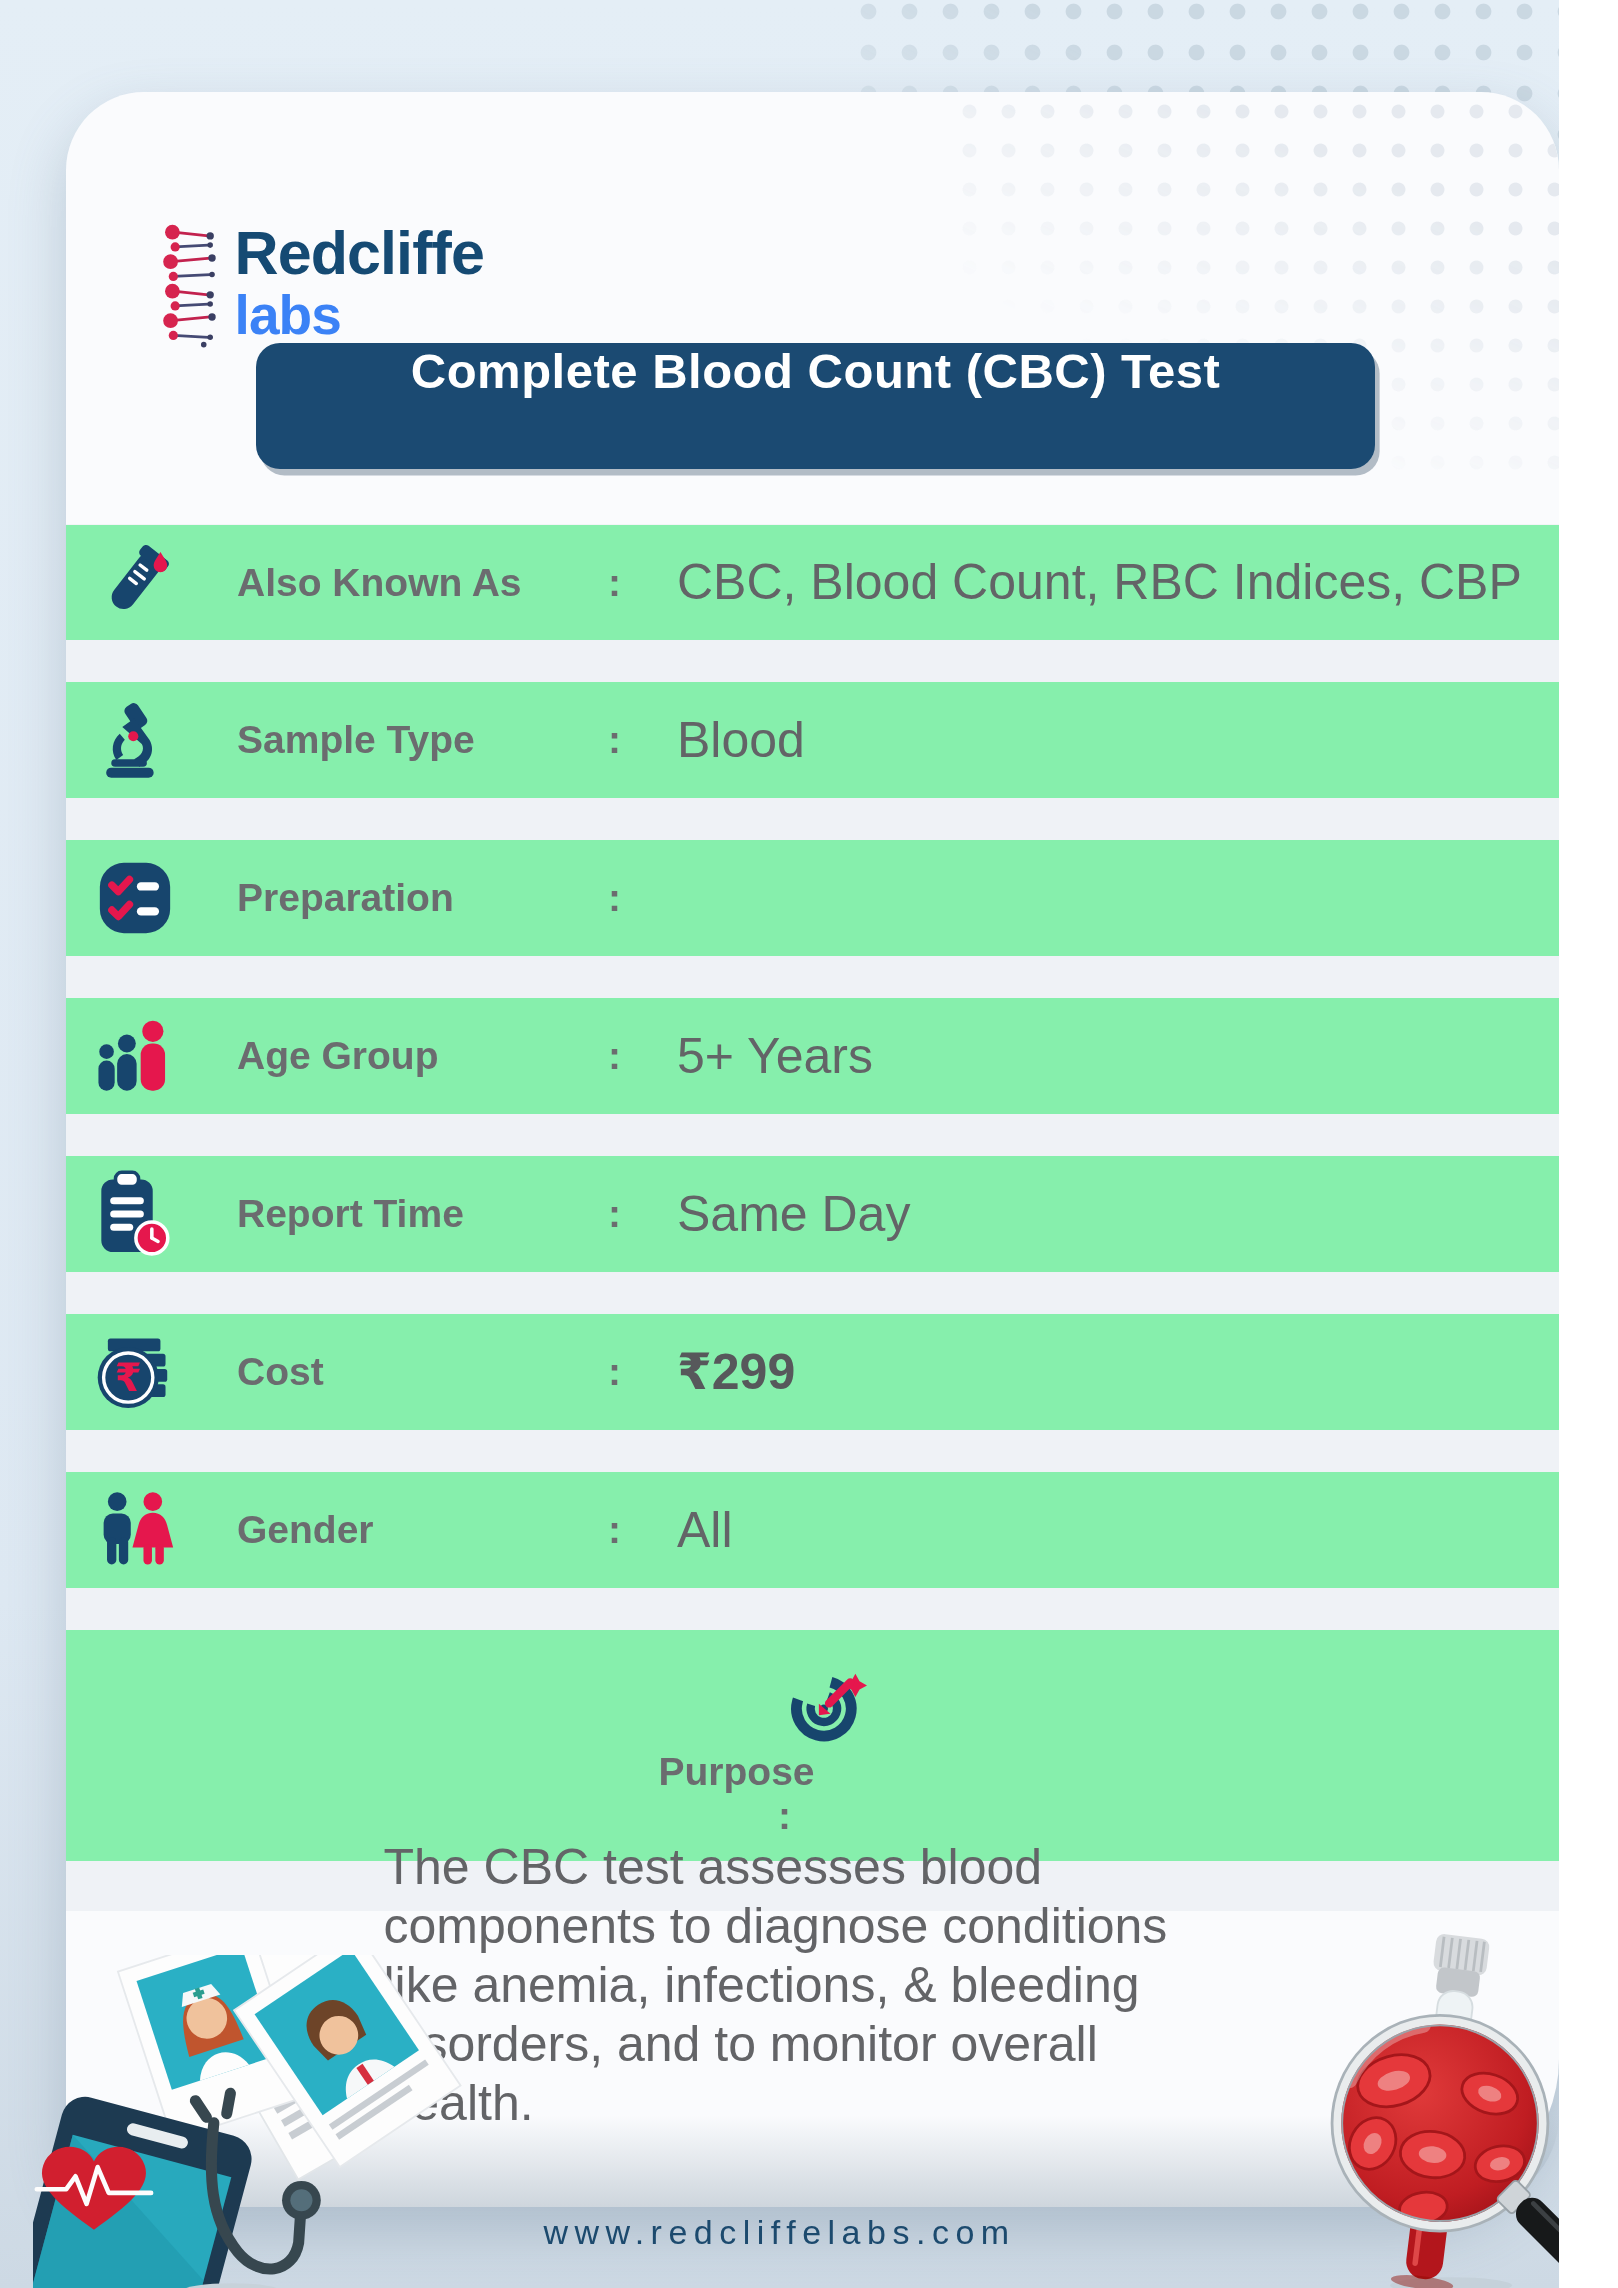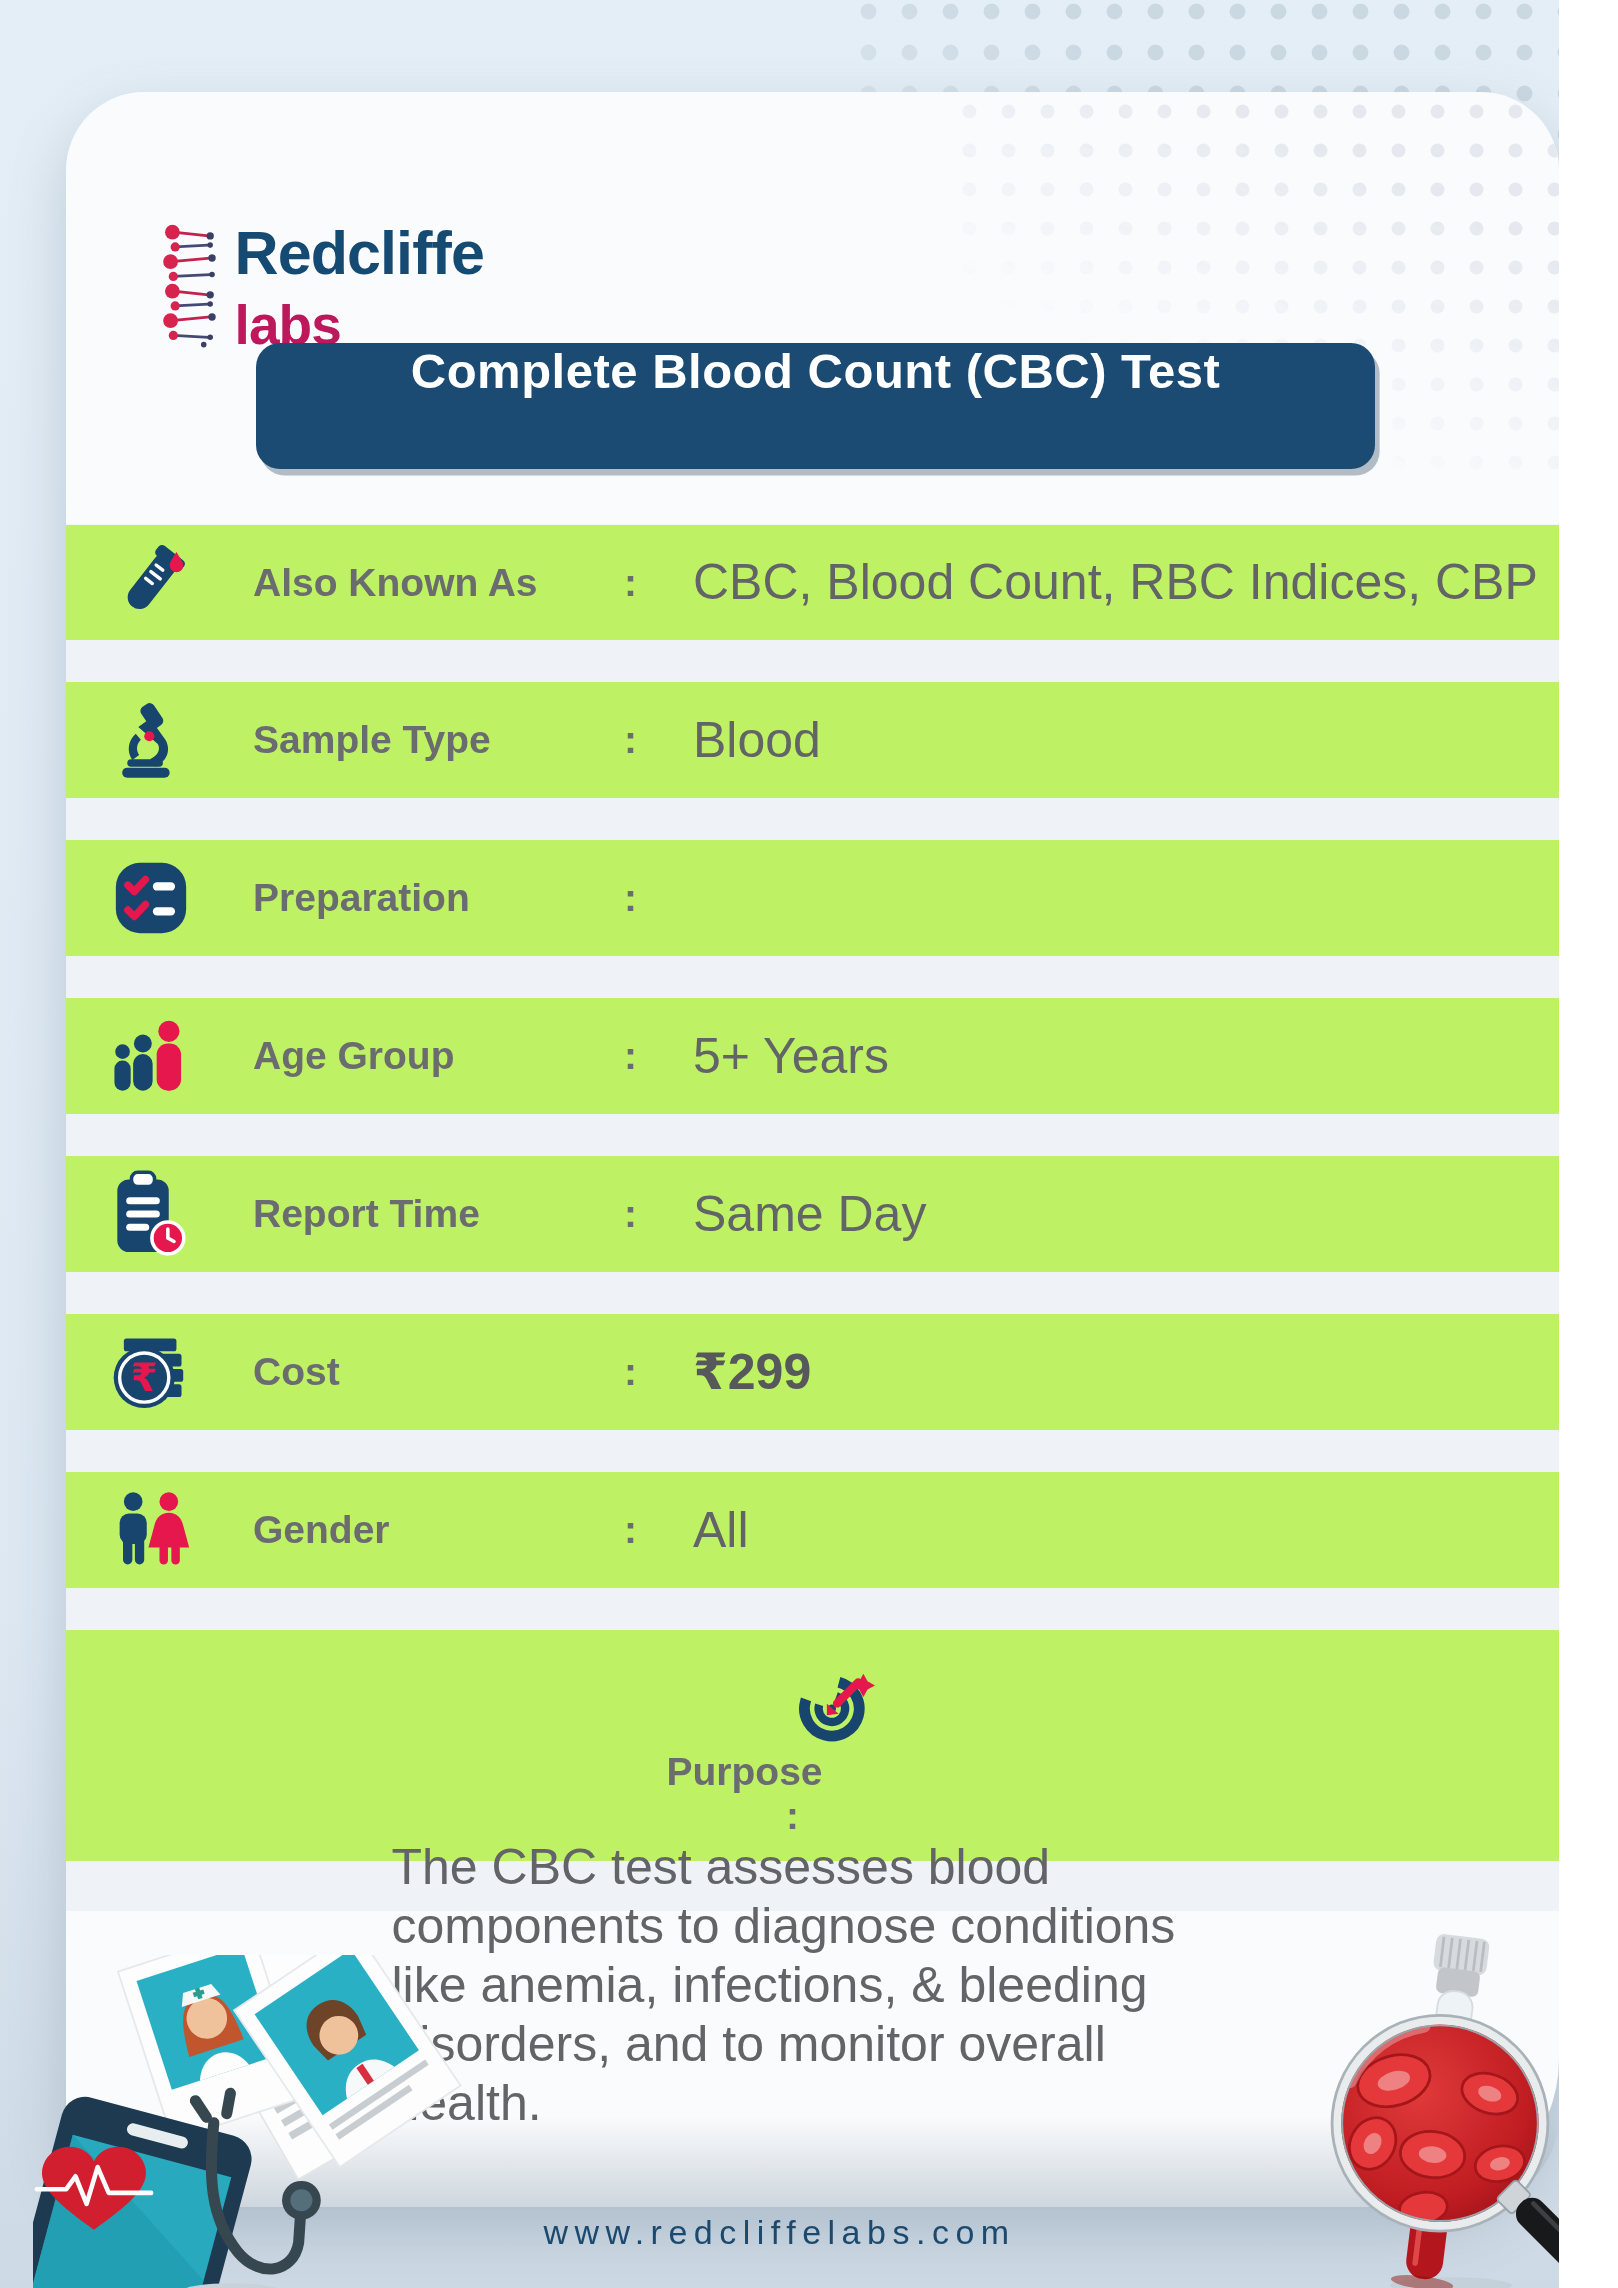--- a/index.html
+++ b/index.html
@@ -27,31 +27,31 @@
             mask-image:linear-gradient(205deg,#000 25%,transparent 70%); }
 
   .card-bottom-shade { position:absolute; left:0; right:0; bottom:0; height:92px;
     border-radius:0 0 148px 78px;
     background:linear-gradient(180deg, rgba(150,166,180,0) 0%, rgba(140,158,173,.40) 100%); }
 
   
   .logo { position:absolute; left:96px; top:131px; display:flex; align-items:flex-start; }
   .logo-text { margin-left:18.5px; line-height:1; }
   .logo-primary { font-size:61px; font-weight:700; color:#154a73; letter-spacing:-0.9px; }
-  .logo-secondary { font-size:55px; font-weight:700; color:#be185d; margin-top:14px; letter-spacing:-0.9px; }
+  .logo-secondary { font-size:55px; font-weight:700; color:#3b82f6; margin-top:4px; letter-spacing:-0.9px; }
 
   
   .banner { position:absolute; left:190px; top:251px; width:1119px; height:126px;
     background:#1b4a72; border-radius:24px; display:flex; align-items:flex-start; justify-content:center;
     box-shadow:4.6px 6.5px 0 rgba(14,44,72,.30); }
   .banner-title { color:#ffffff; font-size:49px; font-weight:700; letter-spacing:0.5px; }
 
   
   .rows-band { position:absolute; left:0; top:432px; width:100%; background:#eff2f6; }
-  .row { display:flex; align-items:center; height:116px; background:#bef264; margin-bottom:42px;padding-left:16px; }
+  .row { display:flex; align-items:center; height:116px; background:#86efac; margin-bottom:42px; }
   .row:first-child { border-top:0.9px solid #f3f4f7; }
   .row-tall { height:231px; align-items:center; padding-top:28px; margin-bottom:8px;flex-direction:column; }
   .rows-band::after { content:""; display:block; height:42px; }
   .icon-box { flex:none; width:78px; height:92px; margin-left:30px;
               display:flex; align-items:center; justify-content:center; }
   .row-label { margin-left:63px; width:371px; font-size:39px; font-weight:600; color:#6b6c6f; }
   .row-colon { width:69px; font-size:39px; font-weight:600; color:#6b6c6f; }
   .row-value { font-size:50px; font-weight:500; color:#636467; max-width:858px; line-height:1.18; }
   .row-value-bold { font-weight:600; color:#57585b; }
 

